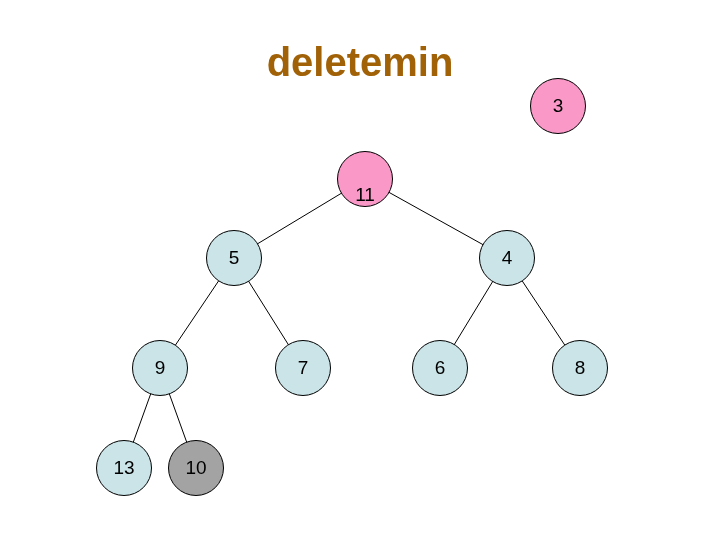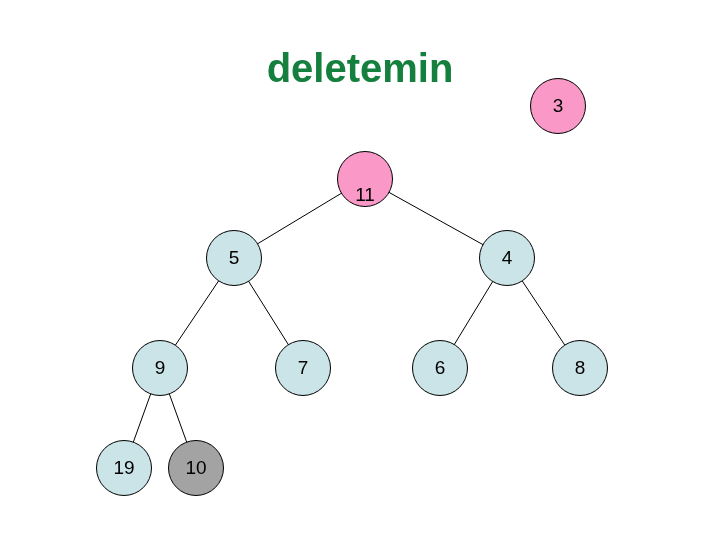--- a/index.html
+++ b/index.html
@@ -6,29 +6,29 @@
   .slide {
     position: relative;
     width: 720px;
     height: 540px;
     background: #ffffff;
     overflow: hidden;
     font-family: "Liberation Sans", sans-serif;
   }
   .slide-title {
     position: absolute;
-    top: 48px;
+    top: 42px;
     left: 0;
     width: 720px;
     margin: 0;
     text-align: center;
     font-size: 40px;
     line-height: 40px;
     font-weight: bold;
-    color: #15803d;
+    color: #a16207;
     font-family: "Liberation Sans", sans-serif;
   }
   .edges-layer {
     position: absolute;
     left: 0;
     top: 0;
     width: 720px;
     height: 540px;
   }
   .node {
@@ -82,19 +82,19 @@
       <div class="node" style="left: 275px; top: 340px; background: rgb(202, 228, 232); border-color: rgb(0, 0, 0);">
         <span>7</span>
       </div>
       <div class="node" style="left: 412px; top: 340px; background: rgb(202, 228, 232); border-color: rgb(0, 0, 0);">
         <span>6</span>
       </div>
       <div class="node" style="left: 552px; top: 340px; background: rgb(202, 228, 232); border-color: rgb(0, 0, 0);">
         <span>8</span>
       </div>
       <div class="node" style="left: 96px; top: 440px; background: rgb(202, 228, 232); border-color: rgb(0, 0, 0);">
-        <span>19</span>
+        <span>13</span>
       </div>
       <div class="node" style="left: 168px; top: 440px; background: #a3a3a3; border-color: rgb(0, 0, 0);">
         <span>10</span>
       </div>
     </div>
 </div>
 
 </body></html>

